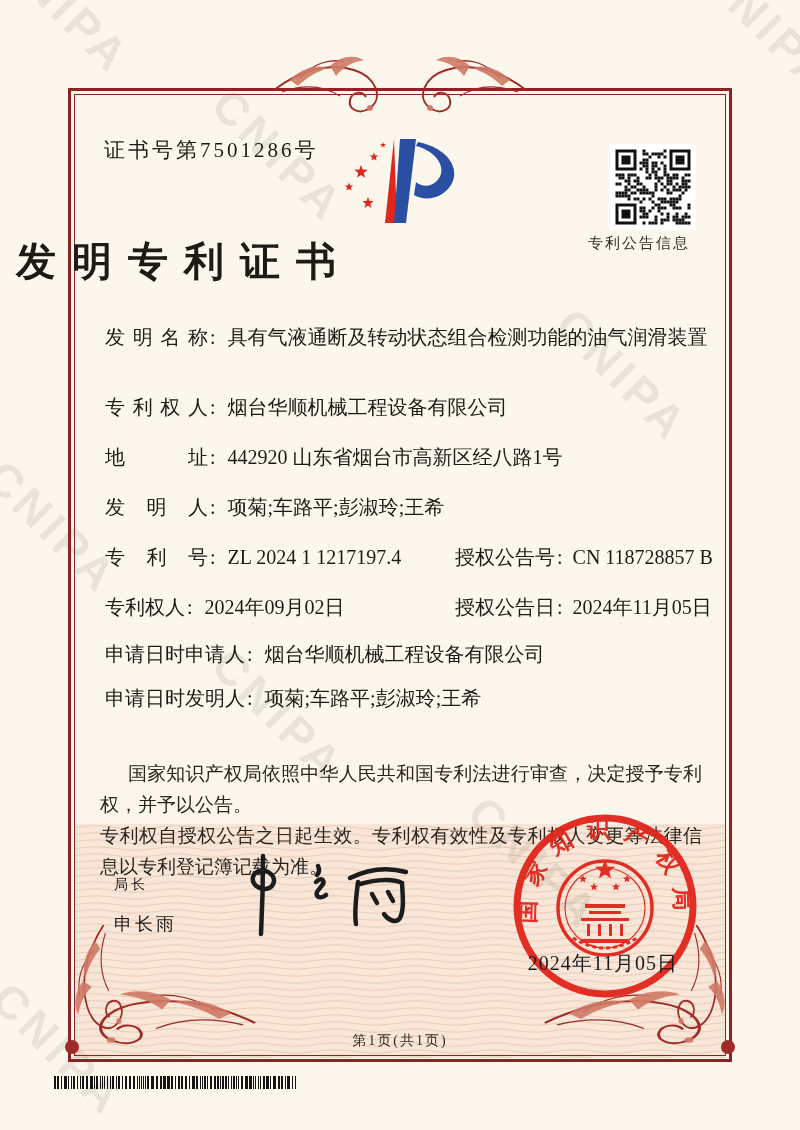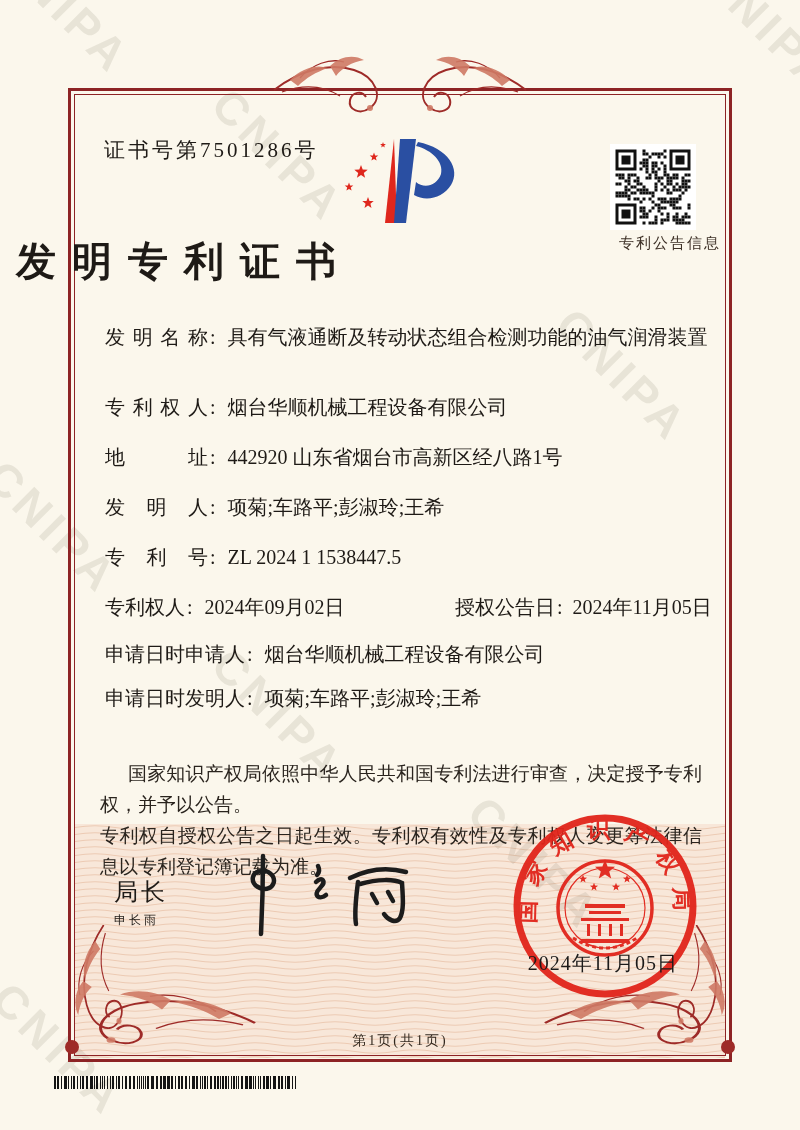--- a/index.html
+++ b/index.html
@@ -13,39 +13,39 @@
       transform:rotate(45deg);pointer-events:none;white-space:nowrap}
   
   #border-outer{left:68px;top:88px;width:664px;height:974px;border:3px solid #8d2325;z-index:4}
   #border-inner{left:74px;top:94px;width:652px;height:962px;border:1px solid #8d2325;z-index:4}
   
   #waves{left:75px;top:824px;width:650px;height:234px;z-index:1}
   
   #cert-no{left:104px;top:136px;font-size:21px;letter-spacing:3px;z-index:5}
   #logo{left:328px;top:134px;width:144px;height:98px;z-index:5}
   #qr{left:610px;top:144px;width:86px;height:86px;z-index:5}
-  #qr-caption{left:612px;top:234px;width:116px;text-align:center;font-size:15px;
+  #qr-caption{left:588px;top:234px;width:116px;font-size:15px;
               letter-spacing:2px;color:#3d3026;z-index:5}
   #title{left:0;top:234px;width:800px;text-align:left;font-size:40px;font-weight:700;
          letter-spacing:16px;text-indent:16px;z-index:5}
   
   .row{position:absolute;left:105px;width:620px;font-size:20px;white-space:nowrap;z-index:5}
   .lab{display:inline-block;width:103px;text-align:justify;text-align-last:justify}
   .lab-n{display:inline-block}
   .colon{display:inline-block;margin:0 12px 0 2px}
   .grp2{position:absolute;left:350px;top:0}
   .grp2 .colon{margin:0 10px 0 2px}
   
   #body-par{left:100px;top:758px;width:602px;font-size:19px;line-height:31px;
             text-align:justify;z-index:5;color:#2a241e}
   #body-par .l1{text-indent:28px}
   
-  #sig-title{left:114px;top:876px;font-size:24px;letter-spacing:3px;z-index:5;
+  #sig-title{left:114px;top:876px;font-size:14px;letter-spacing:3px;z-index:5;
              font-family:Liberation Sans, sans-serif}
-  #sig-name{left:114px;top:912px;font-size:12px;letter-spacing:3px;z-index:5;
+  #sig-name{left:114px;top:912px;font-size:18px;letter-spacing:3px;z-index:5;
             font-family:Liberation Sans, sans-serif}
   #sig-hand{left:230px;top:846px;width:205px;height:102px;z-index:5}
   
   #seal{left:505px;top:808px;width:200px;height:200px;z-index:7;opacity:.95}
   
   #page-footer{left:0;top:1032px;width:800px;text-align:center;font-size:14px;
                letter-spacing:2px;z-index:5;color:#33291f}
   #barcode{left:54px;top:1076px;width:250px;height:14px;z-index:5}
   
   .orn{z-index:6;pointer-events:none}
@@ -347,21 +347,22 @@
 <div class="row" style="top:394px">
   <span class="lab">专利权人</span><span class="colon">:</span><span class="val">烟台华顺机械工程设备有限公司</span>
 </div>
 <div class="row" style="top:444px">
   <span class="lab">地址</span><span class="colon">:</span><span class="val">442920 山东省烟台市高新区经八路1号</span>
 </div>
 <div class="row" style="top:494px">
   <span class="lab">发明人</span><span class="colon">:</span><span class="val">项菊;车路平;彭淑玲;王希</span>
 </div>
 <div class="row" style="top:544px">
-  <span class="lab">专利号</span><span class="colon">:</span><span class="val">ZL 2024 1 1538447.5</span>
+  <span class="lab">专利号</span><span class="colon">:</span><span class="val">ZL 2024 1 1217197.4</span>
+  <span class="grp2"><span class="lab-n">授权公告号</span><span class="colon">:</span><span class="val">CN 118728857 B</span></span>
 </div>
 <div class="row" style="top:594px">
   <span class="lab-n">专利权人</span><span class="colon">:</span><span class="val">2024年09月02日</span>
   <span class="grp2"><span class="lab-n">授权公告日</span><span class="colon">:</span><span class="val">2024年11月05日</span></span>
 </div>
 <div class="row" style="top:641px">
   <span class="lab-n">申请日时申请人</span><span class="colon">:</span><span class="val">烟台华顺机械工程设备有限公司</span>
 </div>
 <div class="row" style="top:685px">
   <span class="lab-n">申请日时发明人</span><span class="colon">:</span><span class="val">项菊;车路平;彭淑玲;王希</span>

